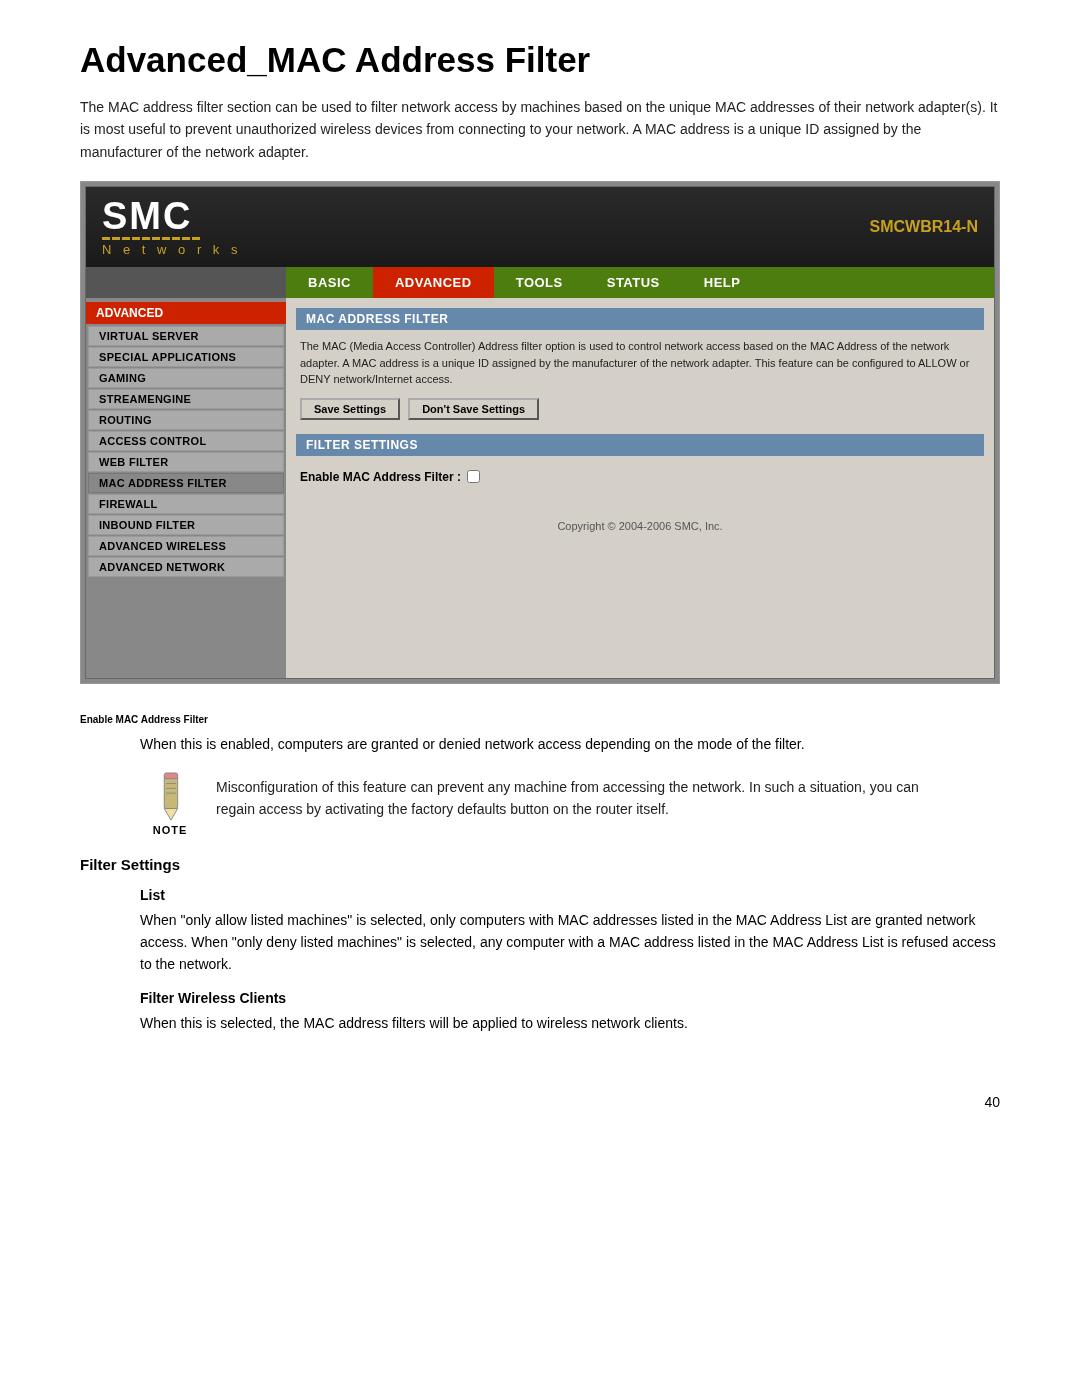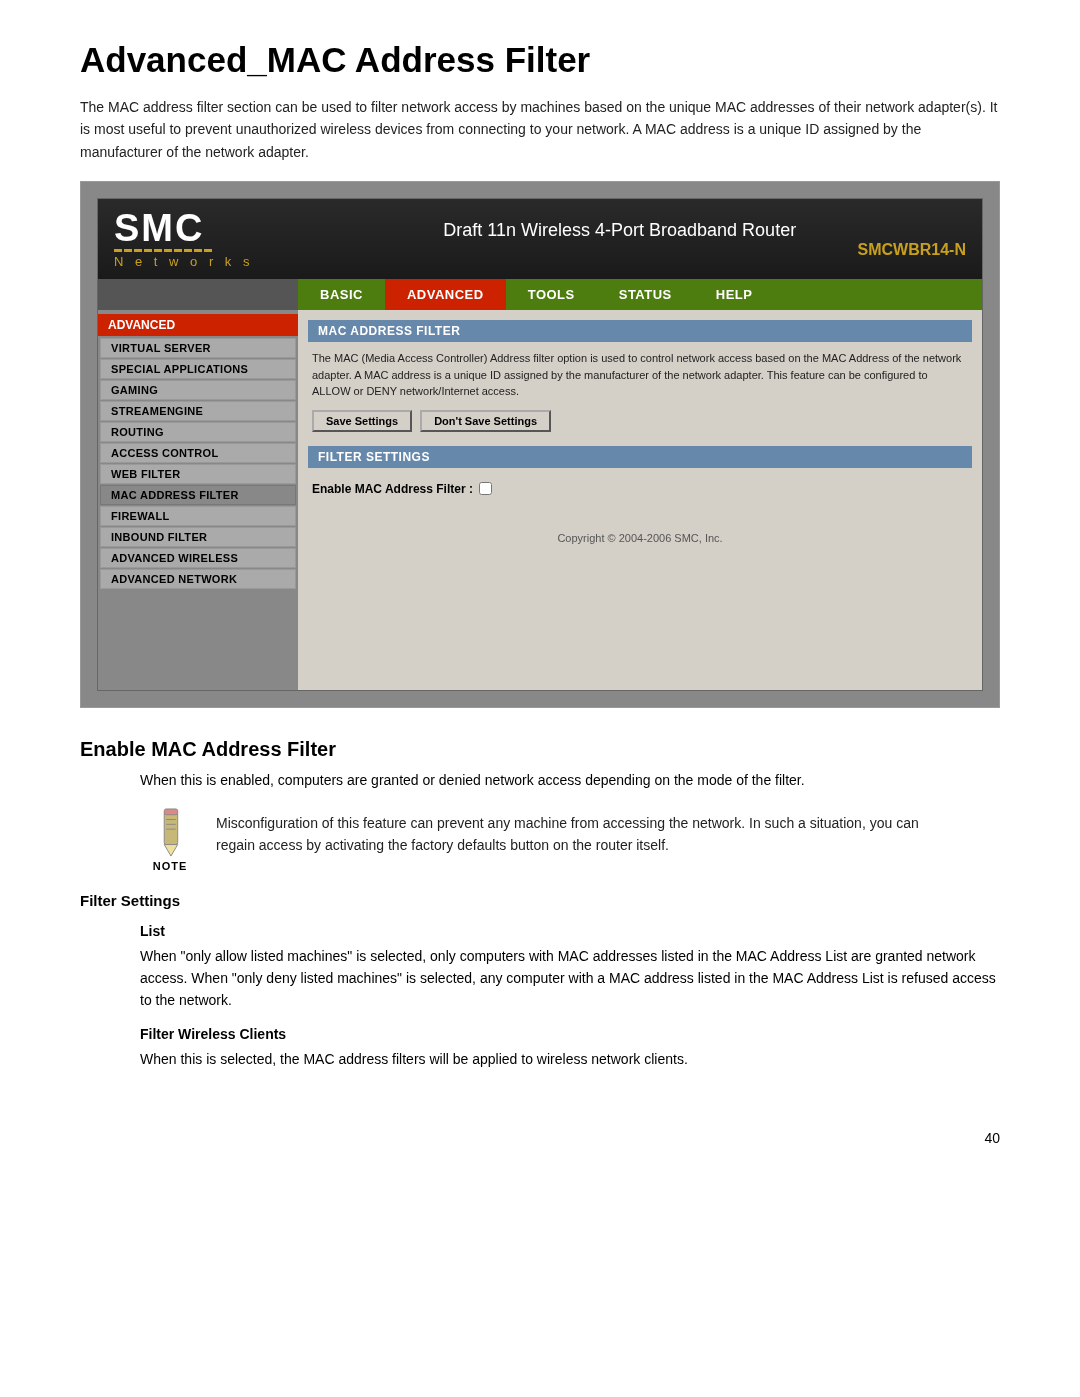--- a/index.html
+++ b/index.html
@@ -24,21 +24,21 @@
       font-size: 14px;
       line-height: 1.6;
       margin-bottom: 18px;
       color: #222;
     }
 
     
     .router-ui-wrapper {
       border: 1px solid #999;
       background: #888;
-      padding: 16px;
+      padding: 4px;
       margin-bottom: 30px;
     }
 
     .router-ui {
       background: #d4d0c8;
       border: 1px solid #666;
     }
 
     
     .router-header {
@@ -246,21 +246,21 @@
     .copyright {
       text-align: center;
       font-size: 11px;
       color: #555;
       margin-top: 30px;
       padding-bottom: 10px;
     }
 
     
     .section-heading {
-      font-size: 20px;
+      font-size: 10px;
       font-weight: bold;
       margin-bottom: 8px;
       margin-top: 24px;
     }
 
     .section-text {
       font-size: 14px;
       line-height: 1.6;
       color: #000000;
       margin-left: 60px;
@@ -346,21 +346,20 @@
             <span></span>
           <span></span>
             <span></span>
             <span></span>
             <span></span>
             <span></span>
         </div>
         <div class="smc-logo-networks">N e t w o r k s</div>
       </div>
       <div class="router-header-info">
-        <div class="product-desc">Draft 11n Wireless 4-Port Broadband Router</div>
         <div class="product-model">SMCWBR14-N</div>
       </div>
     </div>
 
     <div class="router-nav">
       <div class="nav-spacer"></div>
       <div class="router-nav-items">
         <div class="nav-item">BASIC</div>
         <div class="nav-item active">ADVANCED</div>
         <div class="nav-item">TOOLS</div>

